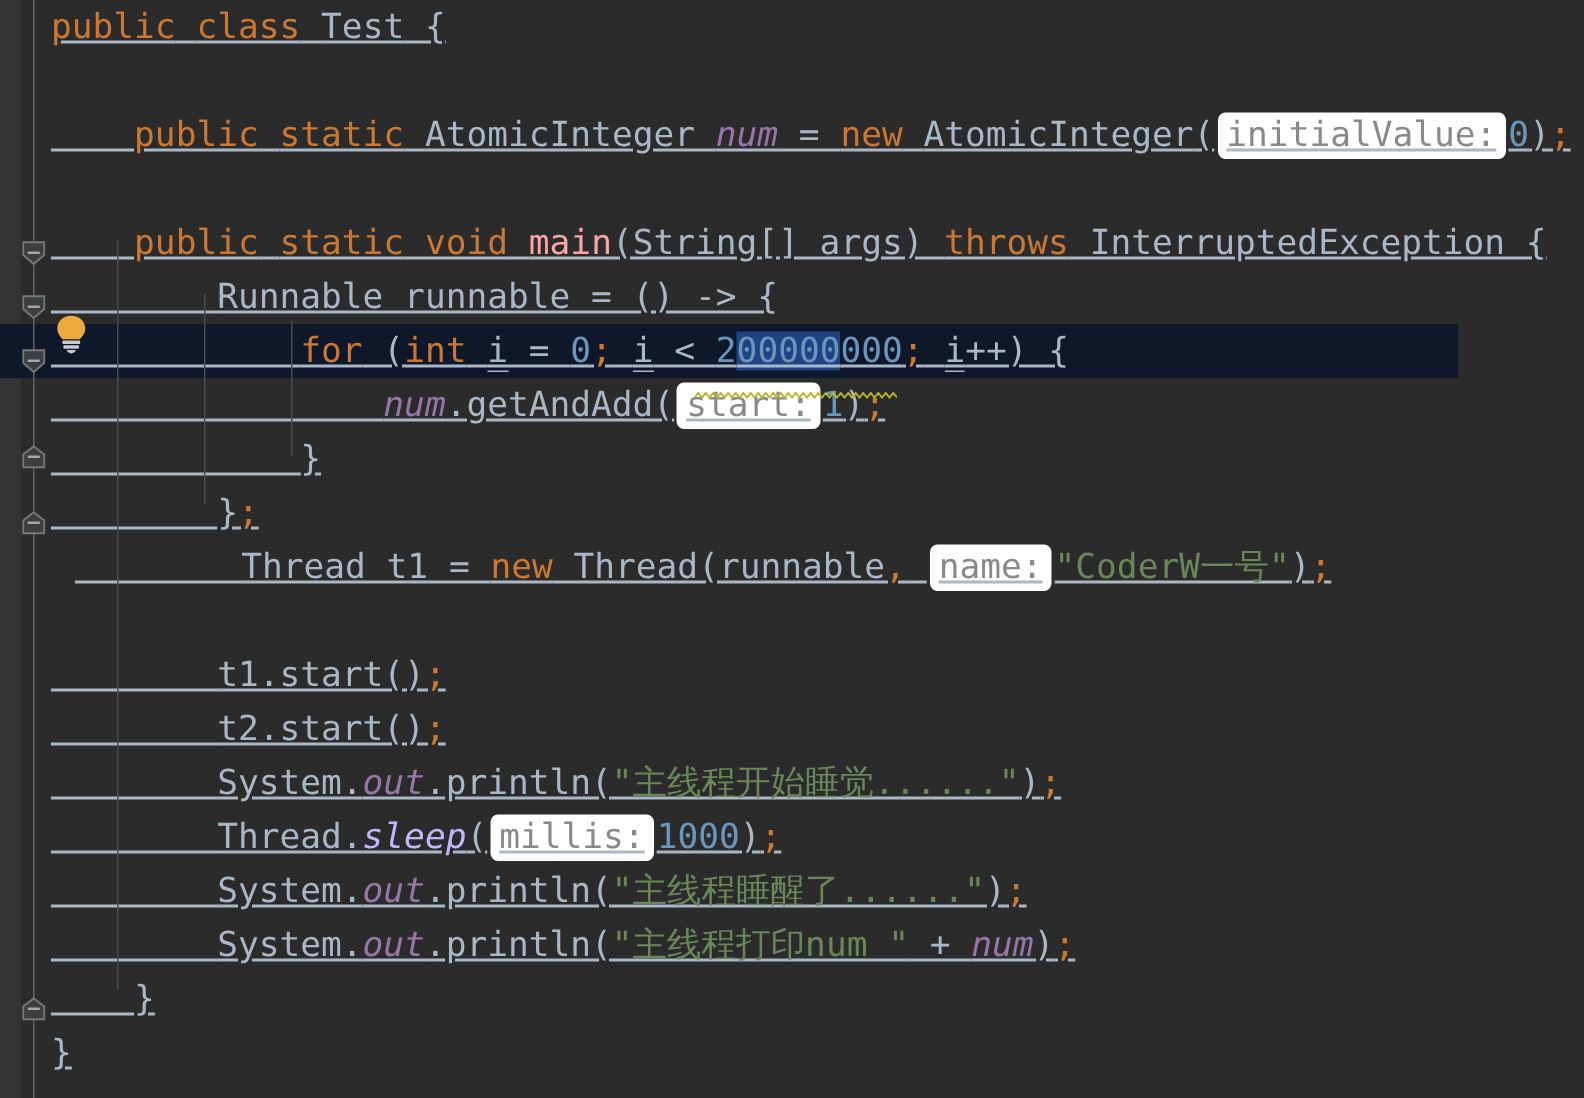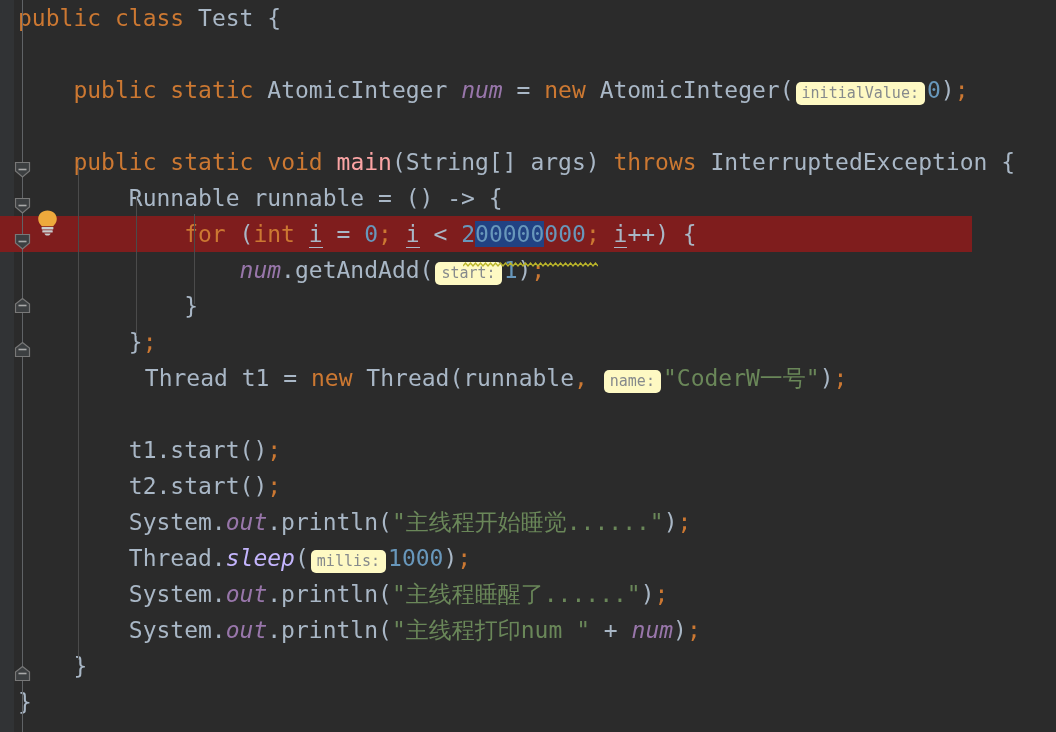--- a/index.html
+++ b/index.html
@@ -59,26 +59,27 @@
     left: 0; top: 0;
     width: 1056px; height: 732px;
   }
 
   .line {
     position: absolute;
     left: 0;
     height: 36px;
     line-height: 36px;
     white-space: pre;
-    padding-left: 18px;
+    padding-left: 34px;
     box-sizing: border-box;
     width: 972px;
+    text-decoration: underline;
   }
   .line.current {
-    background: #7f1d1d;
+    background: #0f172a;
   }
 
   
   .indent-guide {
     position: absolute;
     width: 1px;
     background: #4b4b4b;
   }
 
   
@@ -86,23 +87,23 @@
   .txt  { color: #a9b7c6; }        
   .num  { color: #6897bb; }        
   .str  { color: #6a8759; }        
   .fld  { color: #9876aa; font-style: italic; }  
   .mth  { color: #fca5a5; }        
   .sep  { color: #cc7832; }        
   .stm  { color: #c4b5fd; font-style: italic; }  
 
   
   .hint {
-    background: #fef9c3;
+    background: #ffffff;
     color: #868a8c;
-    font-size: 15px;
+    font-size: 23px;
     border-radius: 5px;
     padding: 2px 6px 3px 6px;
     margin: 0 2px;
   }
 
   
   .sel {
     background: #214283;
   }
   .squiggle {

